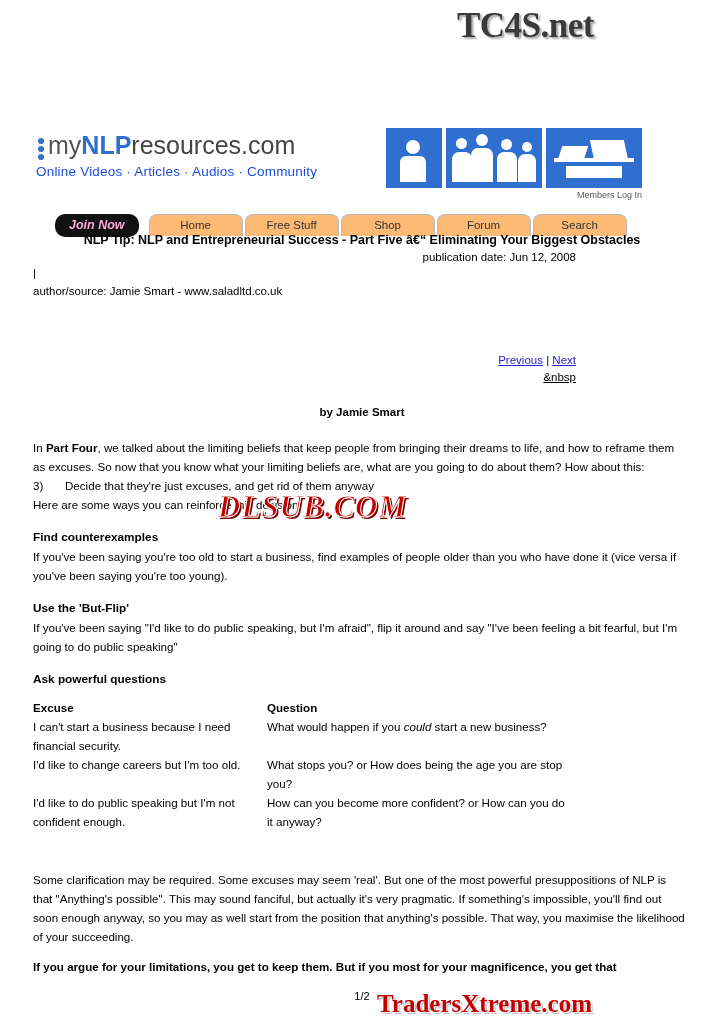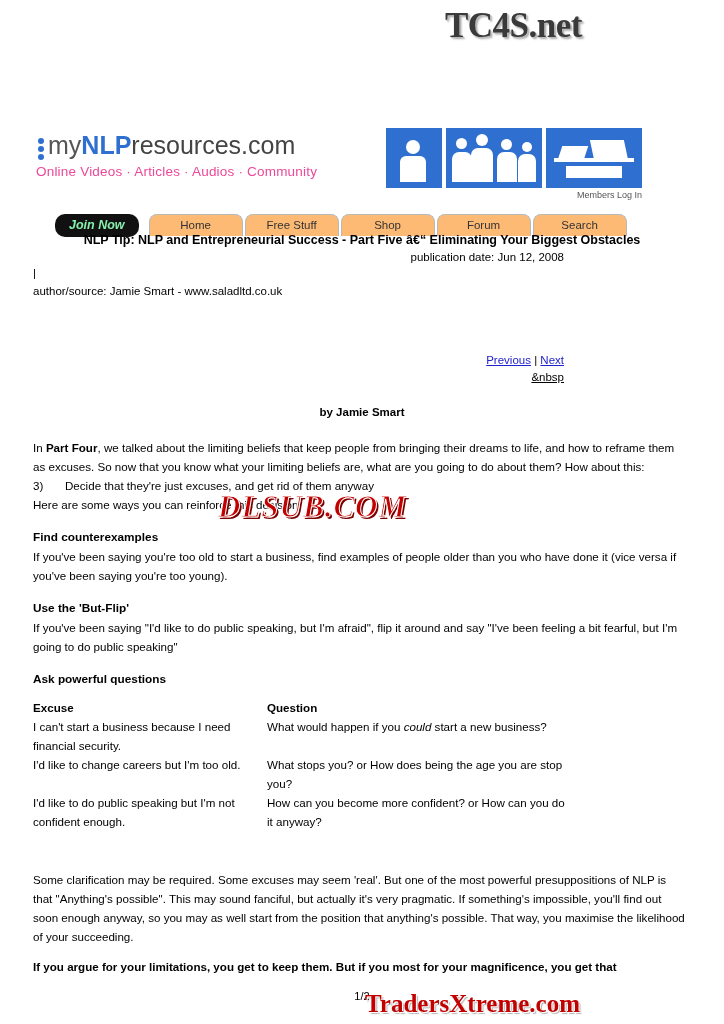--- a/index.html
+++ b/index.html
@@ -14,20 +14,21 @@
     font-family: "Liberation Sans", sans-serif;
     color: #000000;
     overflow: hidden;
   }
 
   .page {
     position: absolute;
     top: 0; left: 0;
     width: 600px;
     height: 1024px;
+    padding-left: 12px;
   }
 
   
   .tc4s-watermark {
     position: absolute;
     top: 6px;
     right: 18px;
     font-family: "Liberation Serif", serif;
     font-size: 35px;
     font-weight: bold;
@@ -73,21 +74,21 @@
   }
   .logo-dots i:nth-child(1) { top: 2px; }
   .logo-dots i:nth-child(2) { top: 10px; }
   .logo-dots i:nth-child(3) { top: 18px; }
   .logo-my { color: #555; }
   .logo-nlp { color: #2f6fd0; font-weight: bold; }
   .logo-resources { color: #444; }
   .logo-com { color: #444; }
   .logo-line2 {
     font-size: 13.5px;
-    color: #ec4899;
+    color: #1d4ed8;
     margin-top: 4px;
     letter-spacing: 0.2px;
     white-space: nowrap;
   }
 
   .header-images {
     position: absolute;
     top: -2px;
     left: 350px;
     display: flex;
@@ -131,21 +132,21 @@
   .nav {
     position: absolute;
     top: 214px;
     left: 55px;
     display: flex;
     align-items: flex-start;
     gap: 2px;
   }
   .nav-join {
     background: #111;
-    color: #86efac;
+    color: #f9a8d4;
     font-size: 12.5px;
     font-weight: bold;
     font-style: italic;
     padding: 4px 14px 5px 14px;
     border-radius: 10px;
     white-space: nowrap;
   }
   .nav-tab {
     background: #fdba74;
     border: 1px solid #b9b9b9;

